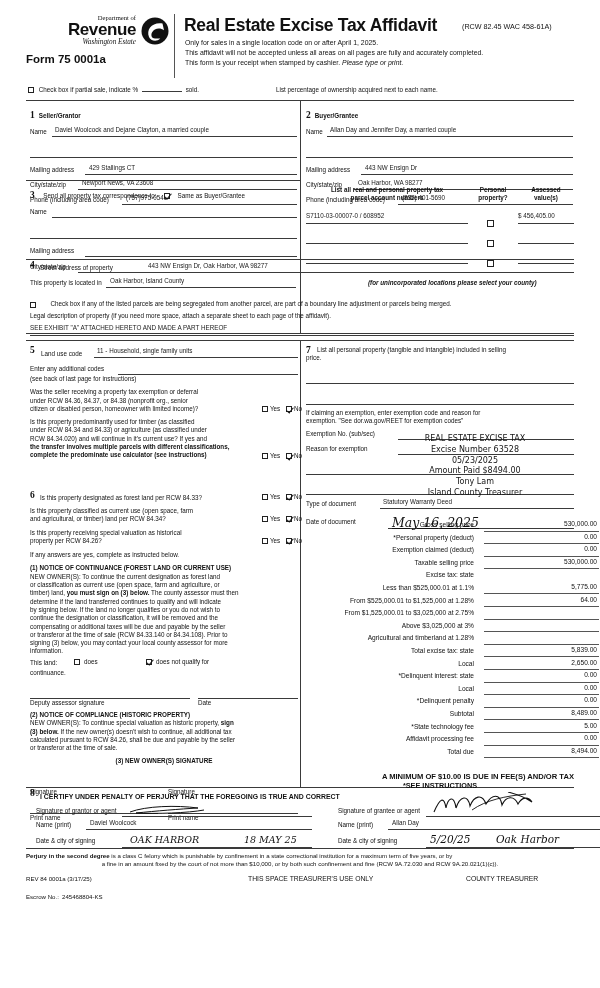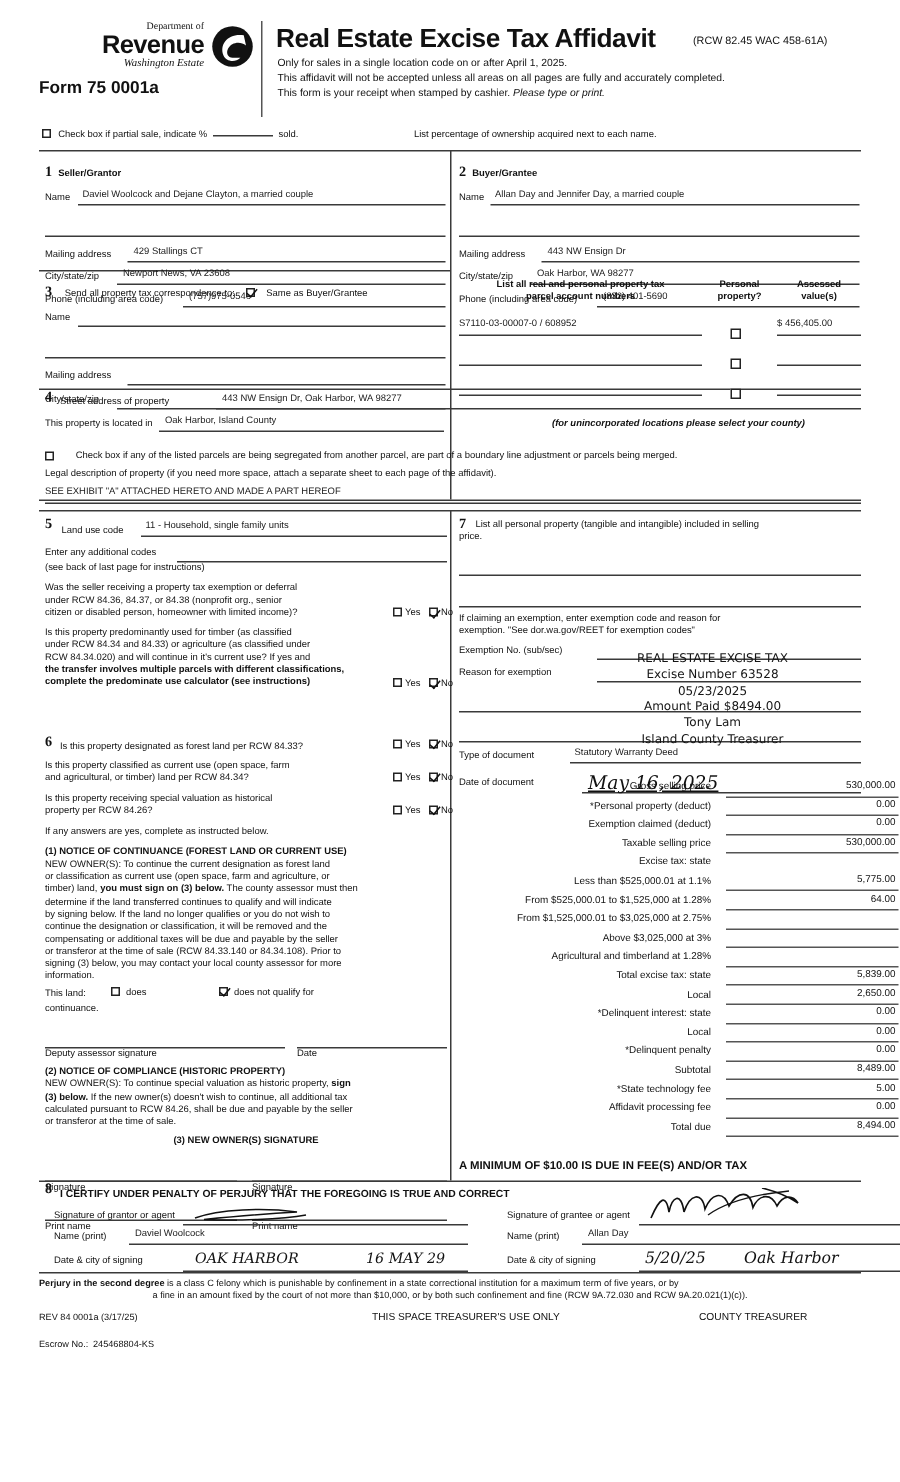--- a/index.html
+++ b/index.html
@@ -517,21 +517,22 @@
       <div class="taxrow">
         <span class="taxlabel">Affidavit processing fee</span>
         <span class="taxval">0.00</span>
       </div>
       <div class="taxrow">
         <span class="taxlabel">Total due</span>
         <span class="taxval">8,494.00</span>
       </div>
     </div>
 
-  <div class="abs t b" style="left:306px; top:772px; width:268px; text-align:left; font-size:7.6px;">A MINIMUM OF $10.00 IS DUE IN FEE(S) AND/OR TAX</div>
+  <div class="abs t b" style="left:306px; top:772px; width:268px; text-align:right; font-size:7.6px;">A MINIMUM OF $10.00 IS DUE IN FEE(S) AND/OR TAX</div>
+  <div class="abs t b" style="left:306px; top:781px; width:268px; text-align:center; font-size:7.3px;">*SEE INSTRUCTIONS</div>
 
   <div class="abs" style="left:30px; top:790px; width:544px;">
     <div style="position:relative; height:12px;">
       <span class="secnum abs" style="left:0; top:-2px;">8</span>
       <span class="t b abs" style="left:10px; top:2px; font-size:6.9px;">I CERTIFY UNDER PENALTY OF PERJURY THAT THE FOREGOING IS TRUE AND CORRECT</span>
     </div>
 
     <div style="position:relative; margin-top:2px; height:13px;">
       <span class="t abs" style="left:6px; top:3px;">Signature of grantor or agent</span>
       <span class="abs ul" style="left:92px; top:0; width:190px; height:12px;">
@@ -550,21 +551,21 @@
     <div style="position:relative; margin-top:2px; height:12px;">
       <span class="t abs" style="left:6px; top:2px;">Name (print)</span>
       <span class="abs fill ul" style="left:56px; top:0; width:226px; height:11px; padding-left:4px; box-sizing:border-box;">Daviel Woolcock</span>
       <span class="t abs" style="left:308px; top:2px;">Name (print)</span>
       <span class="abs fill ul" style="left:358px; top:0; width:216px; height:11px; padding-left:4px; box-sizing:border-box;">Allan Day</span>
     </div>
     <div style="position:relative; margin-top:2px; height:15px;">
       <span class="t abs" style="left:6px; top:4px;">Date &amp; city of signing</span>
       <span class="abs ul" style="left:92px; top:0; width:190px; height:14px;">
         <span class="hand abs" style="left:8px; top:1px; font-size:9.5px;">OAK HARBOR</span>
-        <span class="hand abs" style="left:122px; top:1px; font-size:9.5px;">16 MAY 29</span>
+        <span class="hand abs" style="left:122px; top:1px; font-size:9.5px;">18 MAY 25</span>
       </span>
       <span class="t abs" style="left:308px; top:4px;">Date &amp; city of signing</span>
       <span class="abs ul" style="left:396px; top:0; width:178px; height:14px;">
         <span class="hand abs" style="left:4px; top:0px; font-size:10.5px; font-weight:normal;">5/20/25</span>
         <span class="hand abs" style="left:70px; top:0px; font-size:10.5px;">Oak Harbor</span>
       </span>
     </div>
   </div>
 
   <div class="abs" style="left:26px; top:852px; width:548px;">

